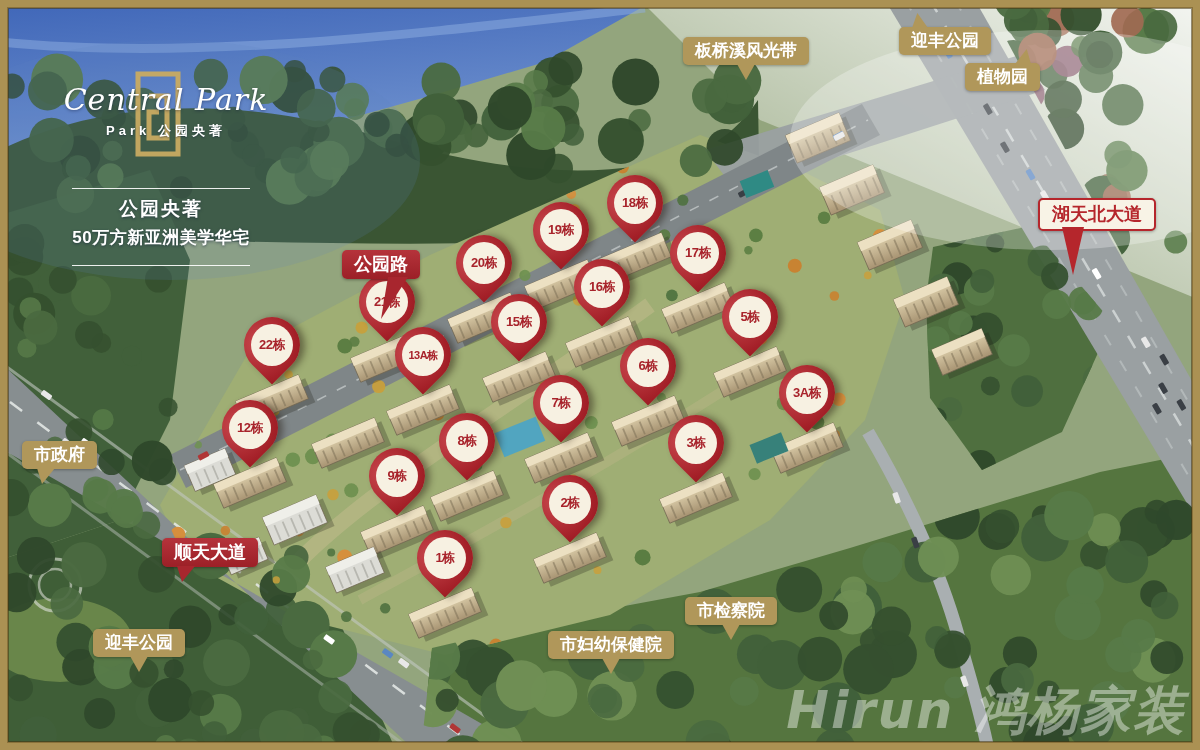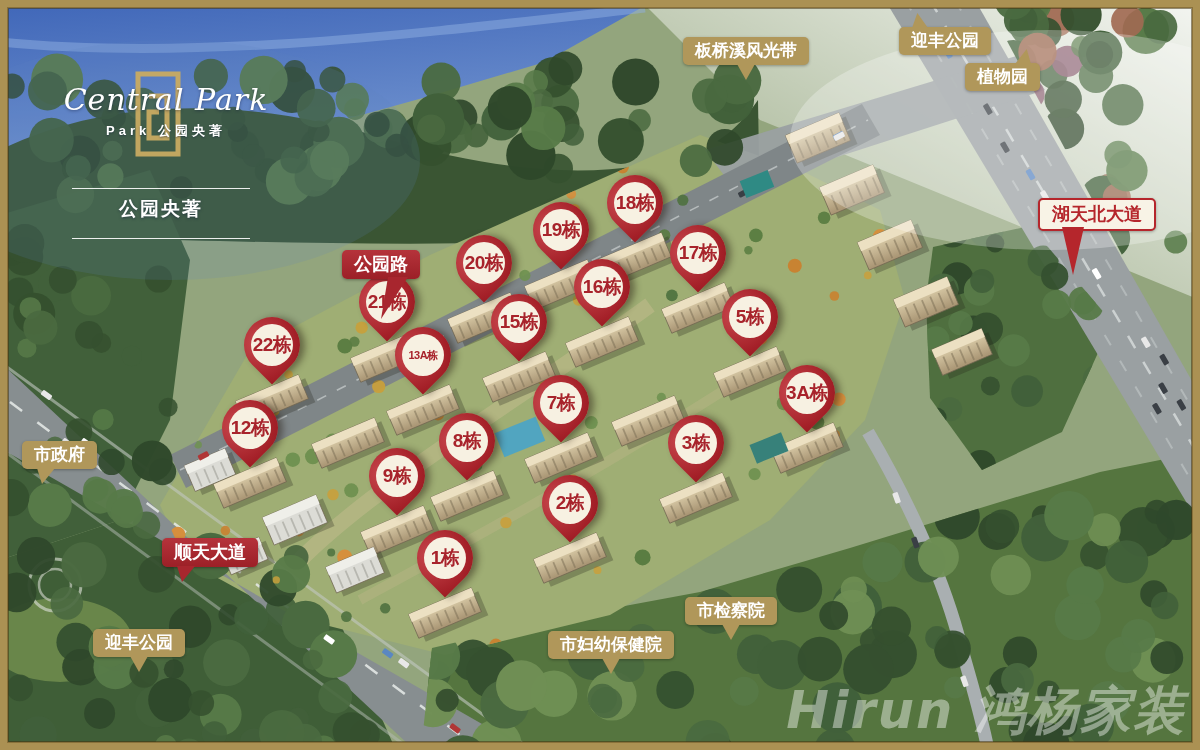--- a/index.html
+++ b/index.html
@@ -57,21 +57,21 @@
       transform:skewX(-22deg);transform-origin:top;}
 
   
   .pin{position:absolute;width:56px;height:76px;z-index:20;}
   .pin-body{position:absolute;left:0;top:0;width:56px;height:56px;
             background:radial-gradient(circle at 35% 30%,#c8474d,#a42028 70%,#8d161e);
             border-radius:50% 50% 50% 0;transform:rotate(-45deg);
             box-shadow:3px 4px 7px rgba(30,20,10,.45);}
   .pin-inner{position:absolute;left:7px;top:7px;width:42px;height:42px;border-radius:50%;
              background:#f7f1e2;display:flex;align-items:center;justify-content:center;
-             color:#a8232b;font-weight:bold;font-size:19px;letter-spacing:-.5px;}
+             color:#a8232b;font-weight:bold;font-size:13px;letter-spacing:-.5px;}
   .pin.small .pin-inner{font-size:11px;}
 
   
   .watermark{position:absolute;right:14px;bottom:4px;z-index:40;color:rgba(255,255,255,.42);
              font-weight:bold;font-style:italic;font-size:51px;letter-spacing:2px;
              font-family:"DejaVu Sans",sans-serif;white-space:nowrap;}
 </style>
 </head>
 <body>
 
@@ -967,20 +967,21 @@
       <svg class="emblem" width="48" height="88" viewBox="0 0 48 88">
         <rect x="4" y="4" width="40" height="80" fill="none" stroke="#c9ab62" stroke-width="5"></rect>
         <path d="M15 26 H33 V68 H15 V42 H25" fill="none" stroke="#c9ab62" stroke-width="5"></path>
       </svg>
       <div class="script">Central Park</div>
       <div class="sub">Park 公园央著</div>
     </div>
 
     <div class="tagline">
       <div class="tl1">公园央著</div>
+      <div class="tl2">50万方新亚洲美学华宅</div>
     </div>
 
     <div class="watermark">Hirun 鸿杨家装</div>
   <div class="loc-label gold ptr-bottom-center" style="left: 683px; top: 37px;"><span class="loc-text">板桥溪风光带</span><i class="ptr"></i></div>
       <div class="loc-label gold ptr-top-left" style="left: 899px; top: 27px;"><span class="loc-text">迎丰公园</span><i class="ptr"></i></div>
       <div class="loc-label gold ptr-top-right" style="left: 965px; top: 63px;"><span class="loc-text">植物园</span><i class="ptr"></i></div>
       <div class="loc-label outline-red ptr-bottom-left-long" style="left: 1038px; top: 198px;"><span class="loc-text">湖天北大道</span><i class="ptr"></i></div>
       <div class="loc-label red ptr-bottom-right-long" style="left: 342px; top: 250px;"><span class="loc-text">公园路</span><i class="ptr"></i></div>
       <div class="loc-label gold ptr-bottom-left" style="left: 22px; top: 441px;"><span class="loc-text">市政府</span><i class="ptr"></i></div>
       <div class="loc-label red ptr-bottom-left" style="left: 162px; top: 538px;"><span class="loc-text">顺天大道</span><i class="ptr"></i></div>
@@ -1024,20 +1025,24 @@
         <div class="pin-inner">13A栋</div>
       </div>
       <div class="pin" style="left: 222px; top: 400px;">
         <div class="pin-body"></div>
         <div class="pin-inner">12栋</div>
       </div>
       <div class="pin" style="left: 722px; top: 289px;">
         <div class="pin-body"></div>
         <div class="pin-inner">5栋</div>
       </div>
+      <div class="pin" style="left: 620px; top: 338px;">
+        <div class="pin-body"></div>
+        <div class="pin-inner">6栋</div>
+      </div>
       <div class="pin" style="left: 533px; top: 375px;">
         <div class="pin-body"></div>
         <div class="pin-inner">7栋</div>
       </div>
       <div class="pin" style="left: 439px; top: 413px;">
         <div class="pin-body"></div>
         <div class="pin-inner">8栋</div>
       </div>
       <div class="pin" style="left: 369px; top: 448px;">
         <div class="pin-body"></div>

